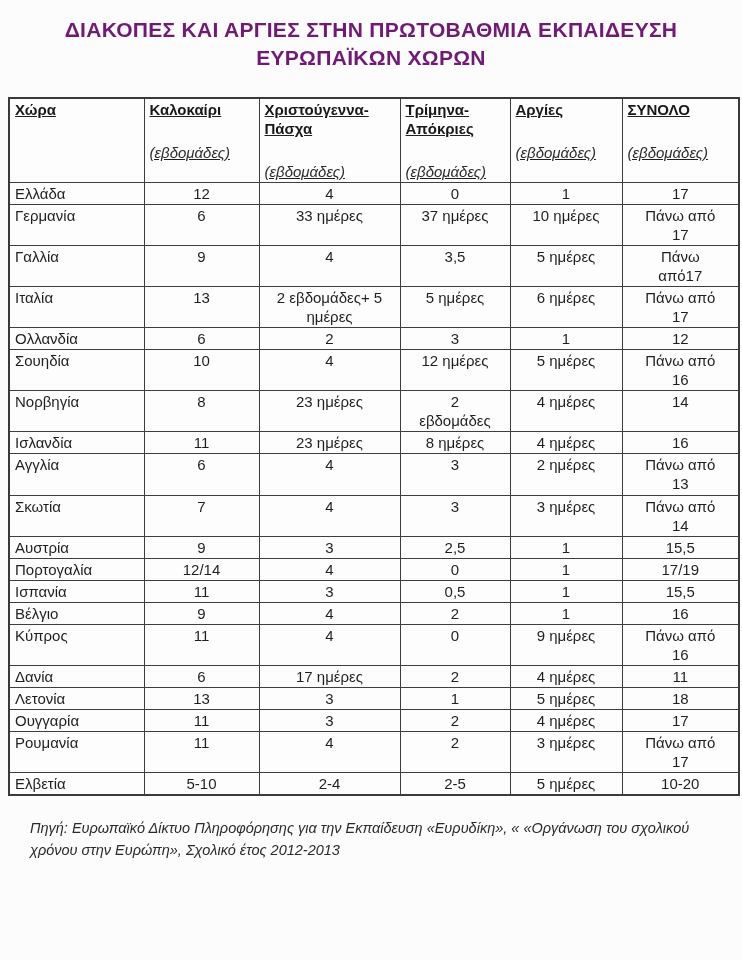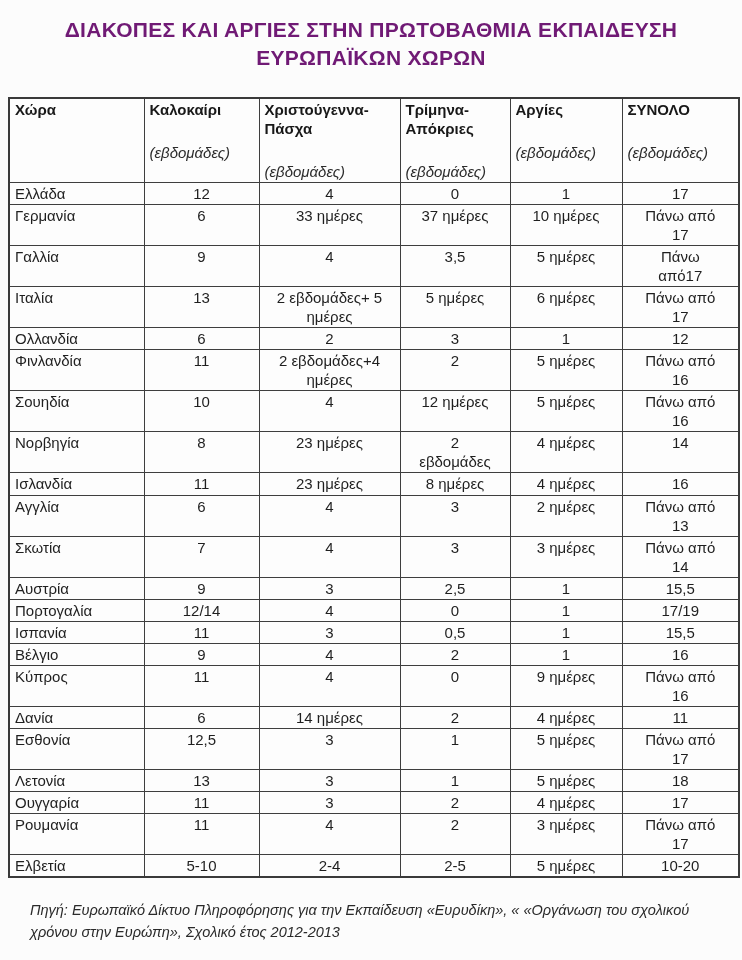--- a/index.html
+++ b/index.html
@@ -37,20 +37,21 @@
     border: 1px solid #3e3e3e;
     padding: 1px 5px;
     font-size: 15px;
     line-height: 1.27;
     vertical-align: top;
     white-space: pre-line;
     overflow: hidden;
   }
   table.holidays thead tr {
     height: 52px;
+    text-decoration: underline;
   }
   table.holidays th {
     text-align: left;
     font-weight: bold;
     color: #181818;
   }
   .hsub {
     font-weight: normal;
     font-style: italic;
     color: #2c2c2c;
@@ -139,30 +140,20 @@
         </tr>
         <tr>
           <td class="country">Ολλανδία</td>
           <td class="num">6</td>
           <td class="num">2</td>
           <td class="num">3</td>
           <td class="num">1</td>
           <td class="num">12</td>
         </tr>
         <tr>
-          <td class="country">Φινλανδία</td>
-          <td class="num">11</td>
-          <td class="num">2 εβδομάδες+4
-ημέρες</td>
-          <td class="num">2</td>
-          <td class="num">5 ημέρες</td>
-          <td class="num">Πάνω από
-16</td>
-        </tr>
-        <tr>
           <td class="country">Σουηδία</td>
           <td class="num">10</td>
           <td class="num">4</td>
           <td class="num">12 ημέρες</td>
           <td class="num">5 ημέρες</td>
           <td class="num">Πάνω από
 16</td>
         </tr>
         <tr>
           <td class="country">Νορβηγία</td>
@@ -236,33 +227,24 @@
           <td class="num">11</td>
           <td class="num">4</td>
           <td class="num">0</td>
           <td class="num">9 ημέρες</td>
           <td class="num">Πάνω από
 16</td>
         </tr>
         <tr>
           <td class="country">Δανία</td>
           <td class="num">6</td>
-          <td class="num">14 ημέρες</td>
-          <td class="num">2</td>
-          <td class="num">4 ημέρες</td>
-          <td class="num">11</td>
-        </tr>
-        <tr>
-          <td class="country">Εσθονία</td>
-          <td class="num">12,5</td>
-          <td class="num">3</td>
-          <td class="num">1</td>
-          <td class="num">5 ημέρες</td>
-          <td class="num">Πάνω από
-17</td>
+          <td class="num">17 ημέρες</td>
+          <td class="num">2</td>
+          <td class="num">4 ημέρες</td>
+          <td class="num">11</td>
         </tr>
         <tr>
           <td class="country">Λετονία</td>
           <td class="num">13</td>
           <td class="num">3</td>
           <td class="num">1</td>
           <td class="num">5 ημέρες</td>
           <td class="num">18</td>
         </tr>
         <tr>

